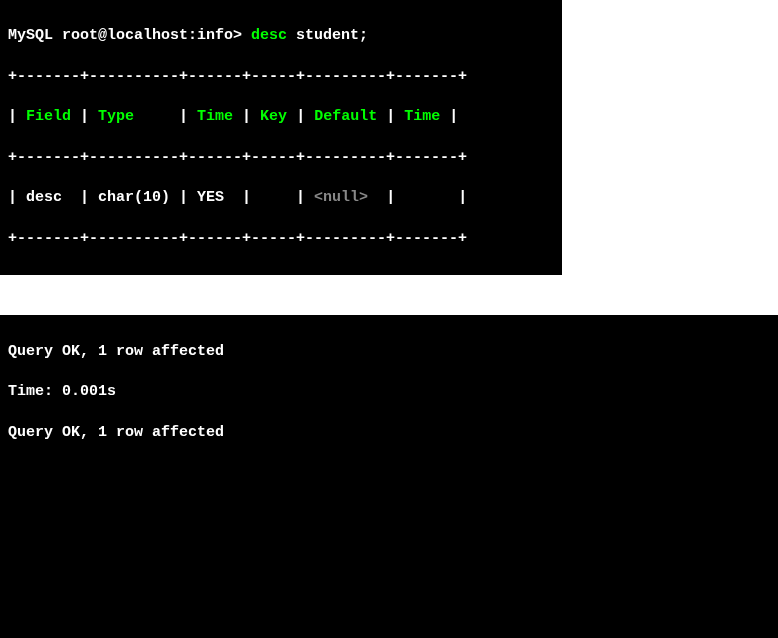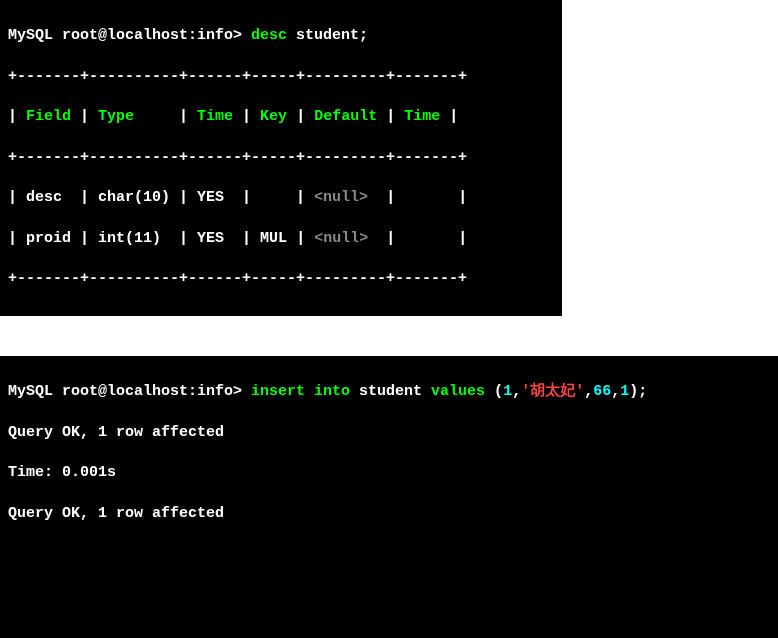--- a/index.html
+++ b/index.html
@@ -34,26 +34,24 @@
   </style>
 </head>
 <body>
 
 <div class="terminal terminal-1">
 <span class="line"><span>MySQL root@localhost:info&gt; </span><span class="kw-green">desc</span><span> student;</span></span>
 <span class="line">+-------+----------+------+-----+---------+-------+</span>
 <span class="line">| <span class="hdr-green">Field</span> | <span class="hdr-green">Type</span>     | <span class="hdr-green">Time</span> | <span class="hdr-green">Key</span> | <span class="hdr-green">Default</span> | <span class="hdr-green">Time</span> |</span>
 <span class="line">+-------+----------+------+-----+---------+-------+</span>
 <span class="line">| <span>desc</span>  | <span>char(10)</span> | <span>YES</span>  |     | <span class="val-gray">&lt;null&gt;</span>  |       |</span>
-<span class="line">| <span>proid</span> | <span>int(11)</span>  | <span>YES</span>  | <span>MUL</span> | <span class="val-gray">&lt;null&gt;</span>  |       |</span>
 <span class="line">+-------+----------+------+-----+---------+-------+</span>
 </div>
 
 <div class="terminal terminal-2">
-<span class="line"><span>MySQL root@localhost:info&gt; </span><span class="kw-green">insert into</span><span> student </span><span class="kw-green">values</span><span> (</span><span class="kw-cyan">1</span><span>,</span><span class="kw-red">'胡太妃'</span><span>,</span><span class="kw-cyan">66</span><span>,</span><span class="kw-cyan">1</span><span>);</span></span>
 <span class="line">Query OK, 1 row affected</span>
 <span class="line">Time: 0.001s</span>
 <span class="line">Query OK, 1 row affected</span>
 
 
 
 
 
 
 

